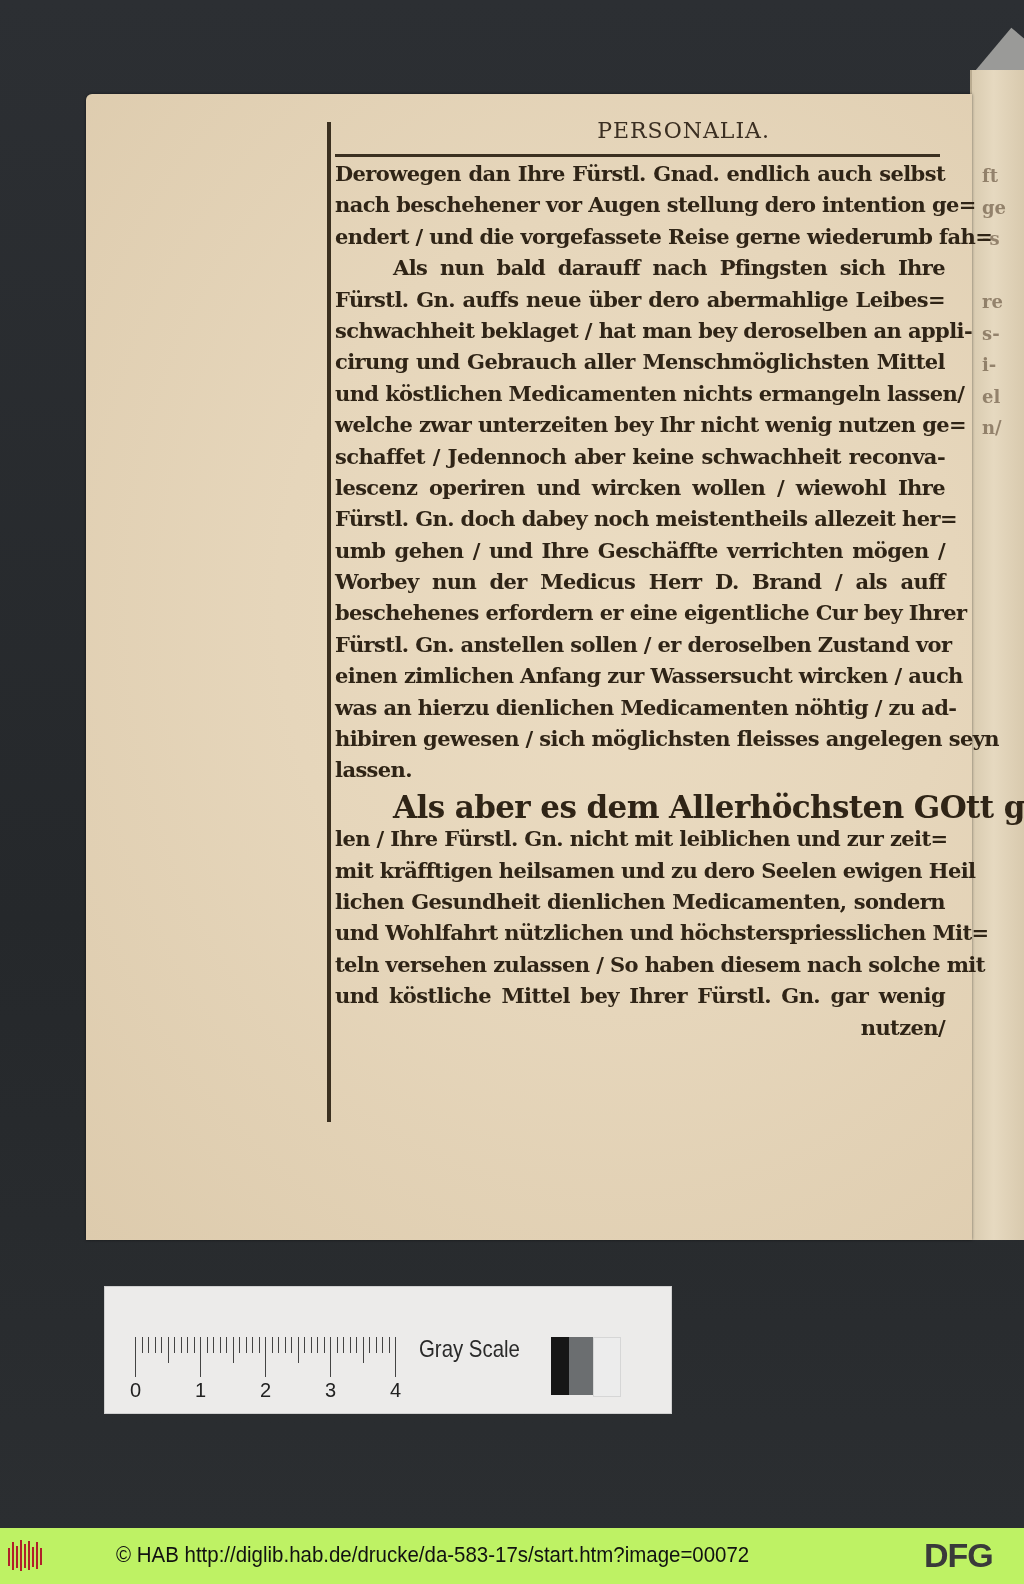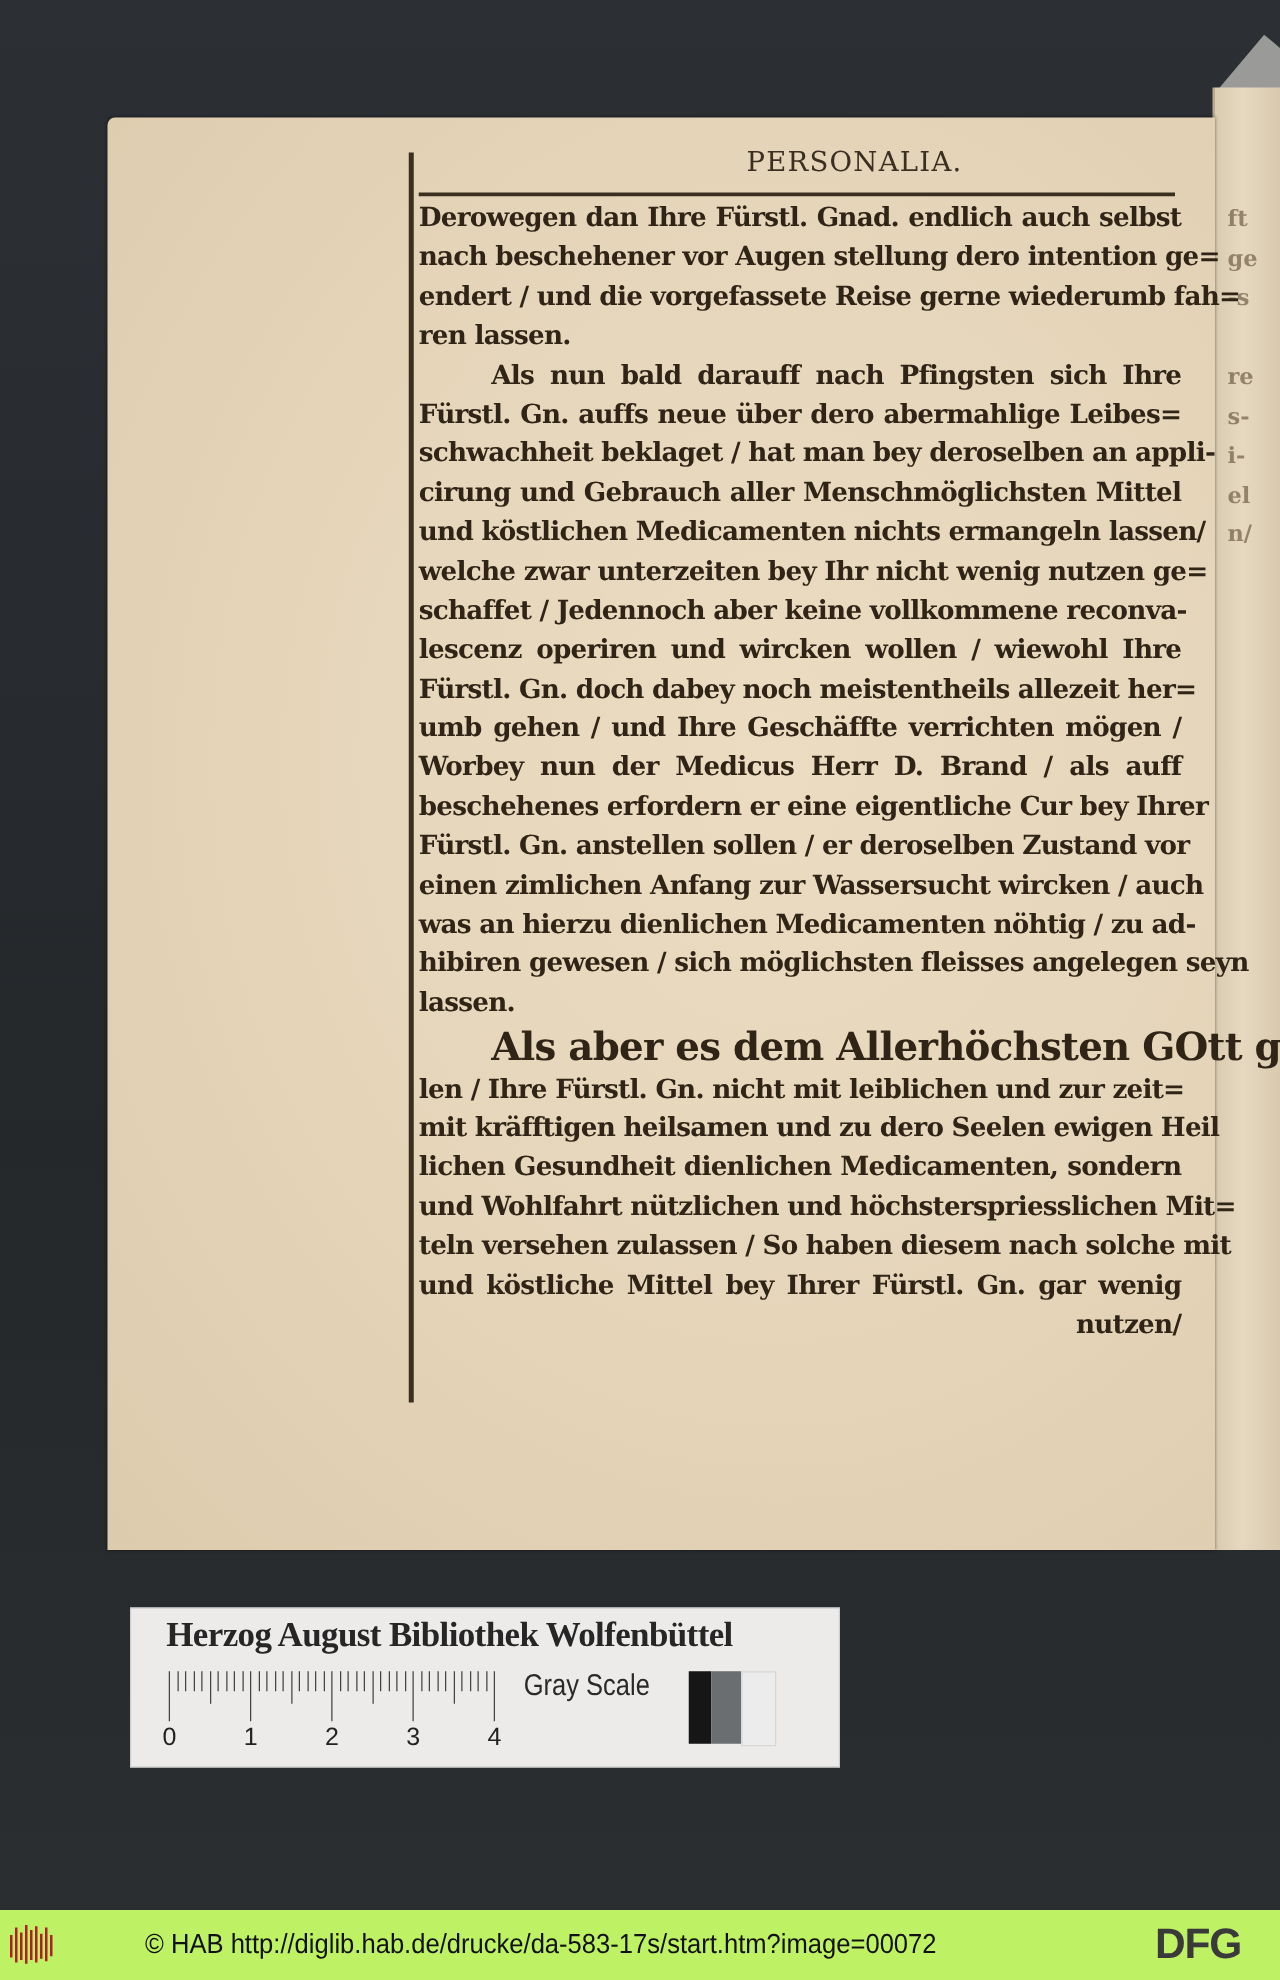--- a/index.html
+++ b/index.html
@@ -121,30 +121,29 @@
 <div class="page"></div>
 <div class="rule-vert"></div>
 <div class="header-title">PERSONALIA.</div>
 <div class="rule-horiz"></div>
 
 <div class="text-block">
   <div>
     <div class="line">Derowegen dan Ihre Fürstl. Gnad. endlich auch selbst</div>
     <div class="line">nach beschehener vor Augen stellung dero intention ge=</div>
     <div class="line">endert / und die vorgefassete Reise gerne wiederumb fah=</div>
-    <div class="line last">ren lassen.</div>
   </div>
   <div>
     <div class="line indent">Als nun bald darauff nach Pfingsten sich Ihre</div>
     <div class="line">Fürstl. Gn. auffs neue über dero abermahlige Leibes=</div>
     <div class="line">schwachheit beklaget / hat man bey deroselben an appli-</div>
     <div class="line">cirung und Gebrauch aller Menschmöglichsten Mittel</div>
     <div class="line">und köstlichen Medicamenten nichts ermangeln lassen/</div>
     <div class="line">welche zwar unterzeiten bey Ihr nicht wenig nutzen ge=</div>
-    <div class="line">schaffet / Jedennoch aber keine vollkommene reconva-</div>
+    <div class="line">schaffet / Jedennoch aber keine schwachheit reconva-</div>
     <div class="line">lescenz operiren und wircken wollen / wiewohl Ihre</div>
     <div class="line">Fürstl. Gn. doch dabey noch meistentheils allezeit her=</div>
     <div class="line">umb gehen / und Ihre Geschäffte verrichten mögen /</div>
     <div class="line">Worbey nun der Medicus Herr D. Brand / als auff</div>
     <div class="line">beschehenes erfordern er eine eigentliche Cur bey Ihrer</div>
     <div class="line">Fürstl. Gn. anstellen sollen / er deroselben Zustand vor</div>
     <div class="line">einen zimlichen Anfang zur Wassersucht wircken / auch</div>
     <div class="line">was an hierzu dienlichen Medicamenten nöhtig / zu ad-</div>
     <div class="line">hibiren gewesen / sich möglichsten fleisses angelegen seyn</div>
     <div class="line last">lassen.</div>
@@ -156,21 +155,20 @@
     <div class="line">mit kräfftigen heilsamen und zu dero Seelen ewigen Heil</div>
     <div class="line">lichen Gesundheit dienlichen Medicamenten, sondern</div>
     <div class="line">und Wohlfahrt nützlichen und höchsterspriesslichen Mit=</div>
     <div class="line">teln versehen zulassen / So haben diesem nach solche mit</div>
     <div class="line">und köstliche Mittel bey Ihrer Fürstl. Gn. gar wenig</div>
   </div>
   <div class="line right">nutzen/</div>
 </div>
 
 <div class="scale-card">
-  <div class="scale-title">Herzog August Bibliothek Wolfenbüttel</div>
   <div class="ruler" id="ruler">
     <span class="ruler-num" style="left:-5px">0</span>
     <span class="ruler-num" style="left:60px">1</span>
     <span class="ruler-num" style="left:125px">2</span>
     <span class="ruler-num" style="left:190px">3</span>
     <span class="ruler-num" style="left:255px">4</span>
   <div class="tick" style="left: 0px; height: 40px;"></div>
       <div class="tick" style="left: 6.5px; height: 16px;"></div>
       <div class="tick" style="left: 13px; height: 16px;"></div>
       <div class="tick" style="left: 19.5px; height: 16px;"></div>

